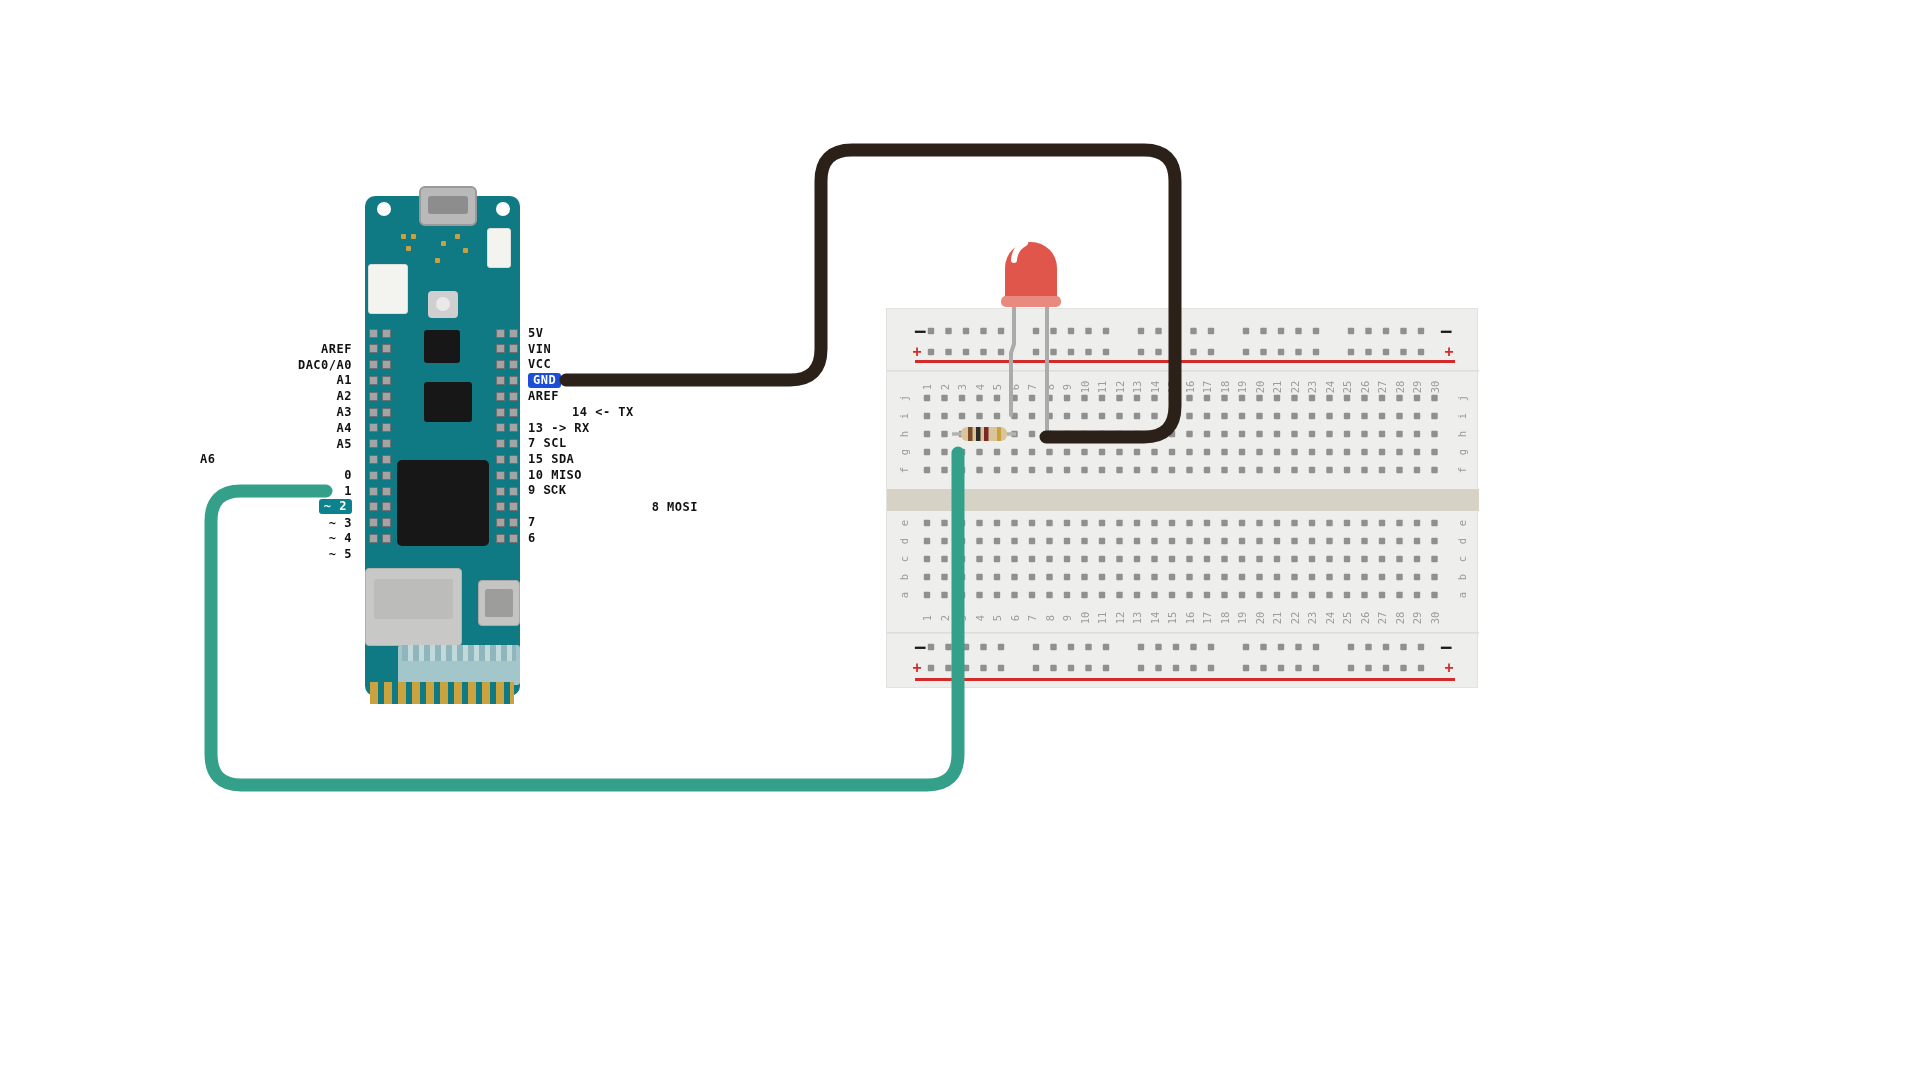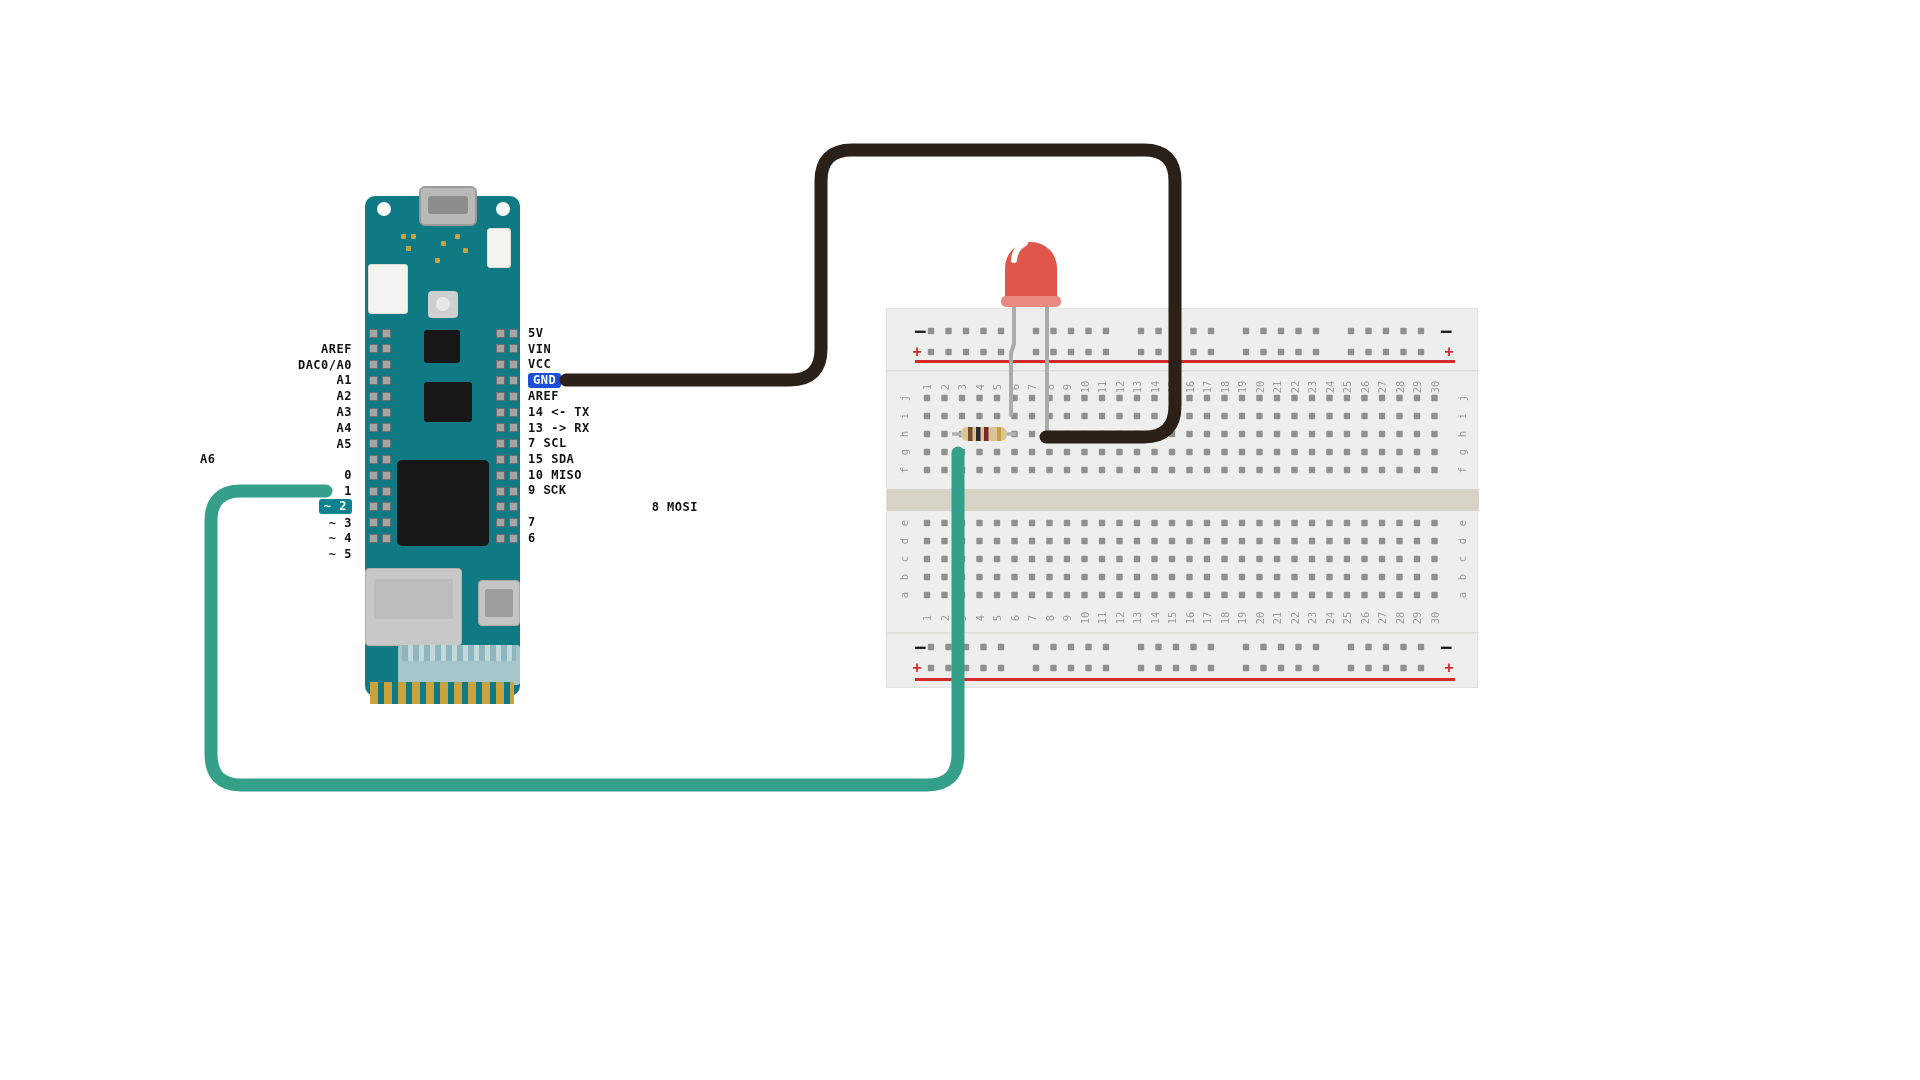--- a/index.html
+++ b/index.html
@@ -163,21 +163,21 @@
     <div class="pin-row" style="justify-content: flex-end;"><span>~ 3</span></div>
     <div class="pin-row" style="justify-content: flex-end;"><span>~ 4</span></div>
     <div class="pin-row" style="justify-content: flex-end;"><span>~ 5</span></div>
   </div>
 <div id="pins-right" class="pin-col" style="left:528px;top:325px;width:170px">
     <div class="pin-row" style="justify-content: flex-start;"><span>5V</span></div>
     <div class="pin-row" style="justify-content: flex-start;"><span>VIN</span></div>
     <div class="pin-row" style="justify-content: flex-start;"><span>VCC</span></div>
     <div class="pin-row" style="justify-content: flex-start;"><span class="pin-hl" style="background: #1d4ed8;">GND</span></div>
     <div class="pin-row" style="justify-content: flex-start;"><span>AREF</span></div>
-    <div class="pin-row" style="justify-content: flex-start;"><span>14 &lt;- TX</span></div>
+    <div class="pin-row" style="justify-content: flex-start; margin-left: 44px;"><span>14 &lt;- TX</span></div>
     <div class="pin-row" style="justify-content: flex-start;"><span>13 -&gt; RX</span></div>
     <div class="pin-row" style="justify-content: flex-start;"><span>7 SCL</span></div>
     <div class="pin-row" style="justify-content: flex-start;"><span>15 SDA</span></div>
     <div class="pin-row" style="justify-content: flex-start;"><span>10 MISO</span></div>
     <div class="pin-row" style="justify-content: flex-start; font-family: Liberation Mono, monospace;"><span>9 SCK</span></div>
     <div class="pin-row" style="justify-content: flex-end;"><span>8 MOSI</span></div>
     <div class="pin-row" style="justify-content: flex-start;"><span>7</span></div>
     <div class="pin-row" style="justify-content: flex-start;"><span>6</span></div>
   </div>
 

